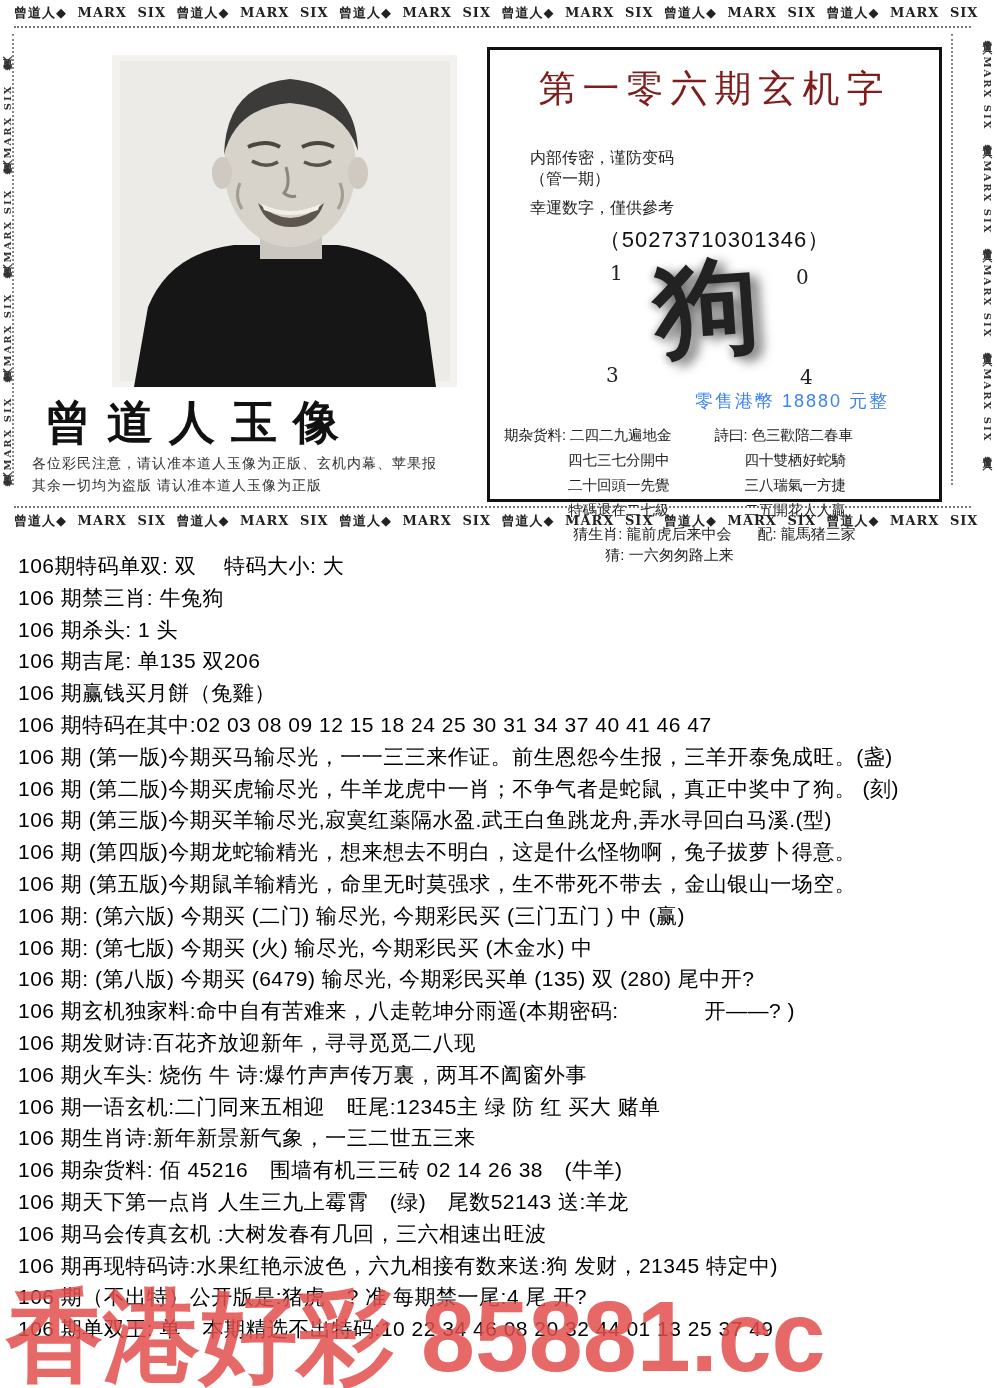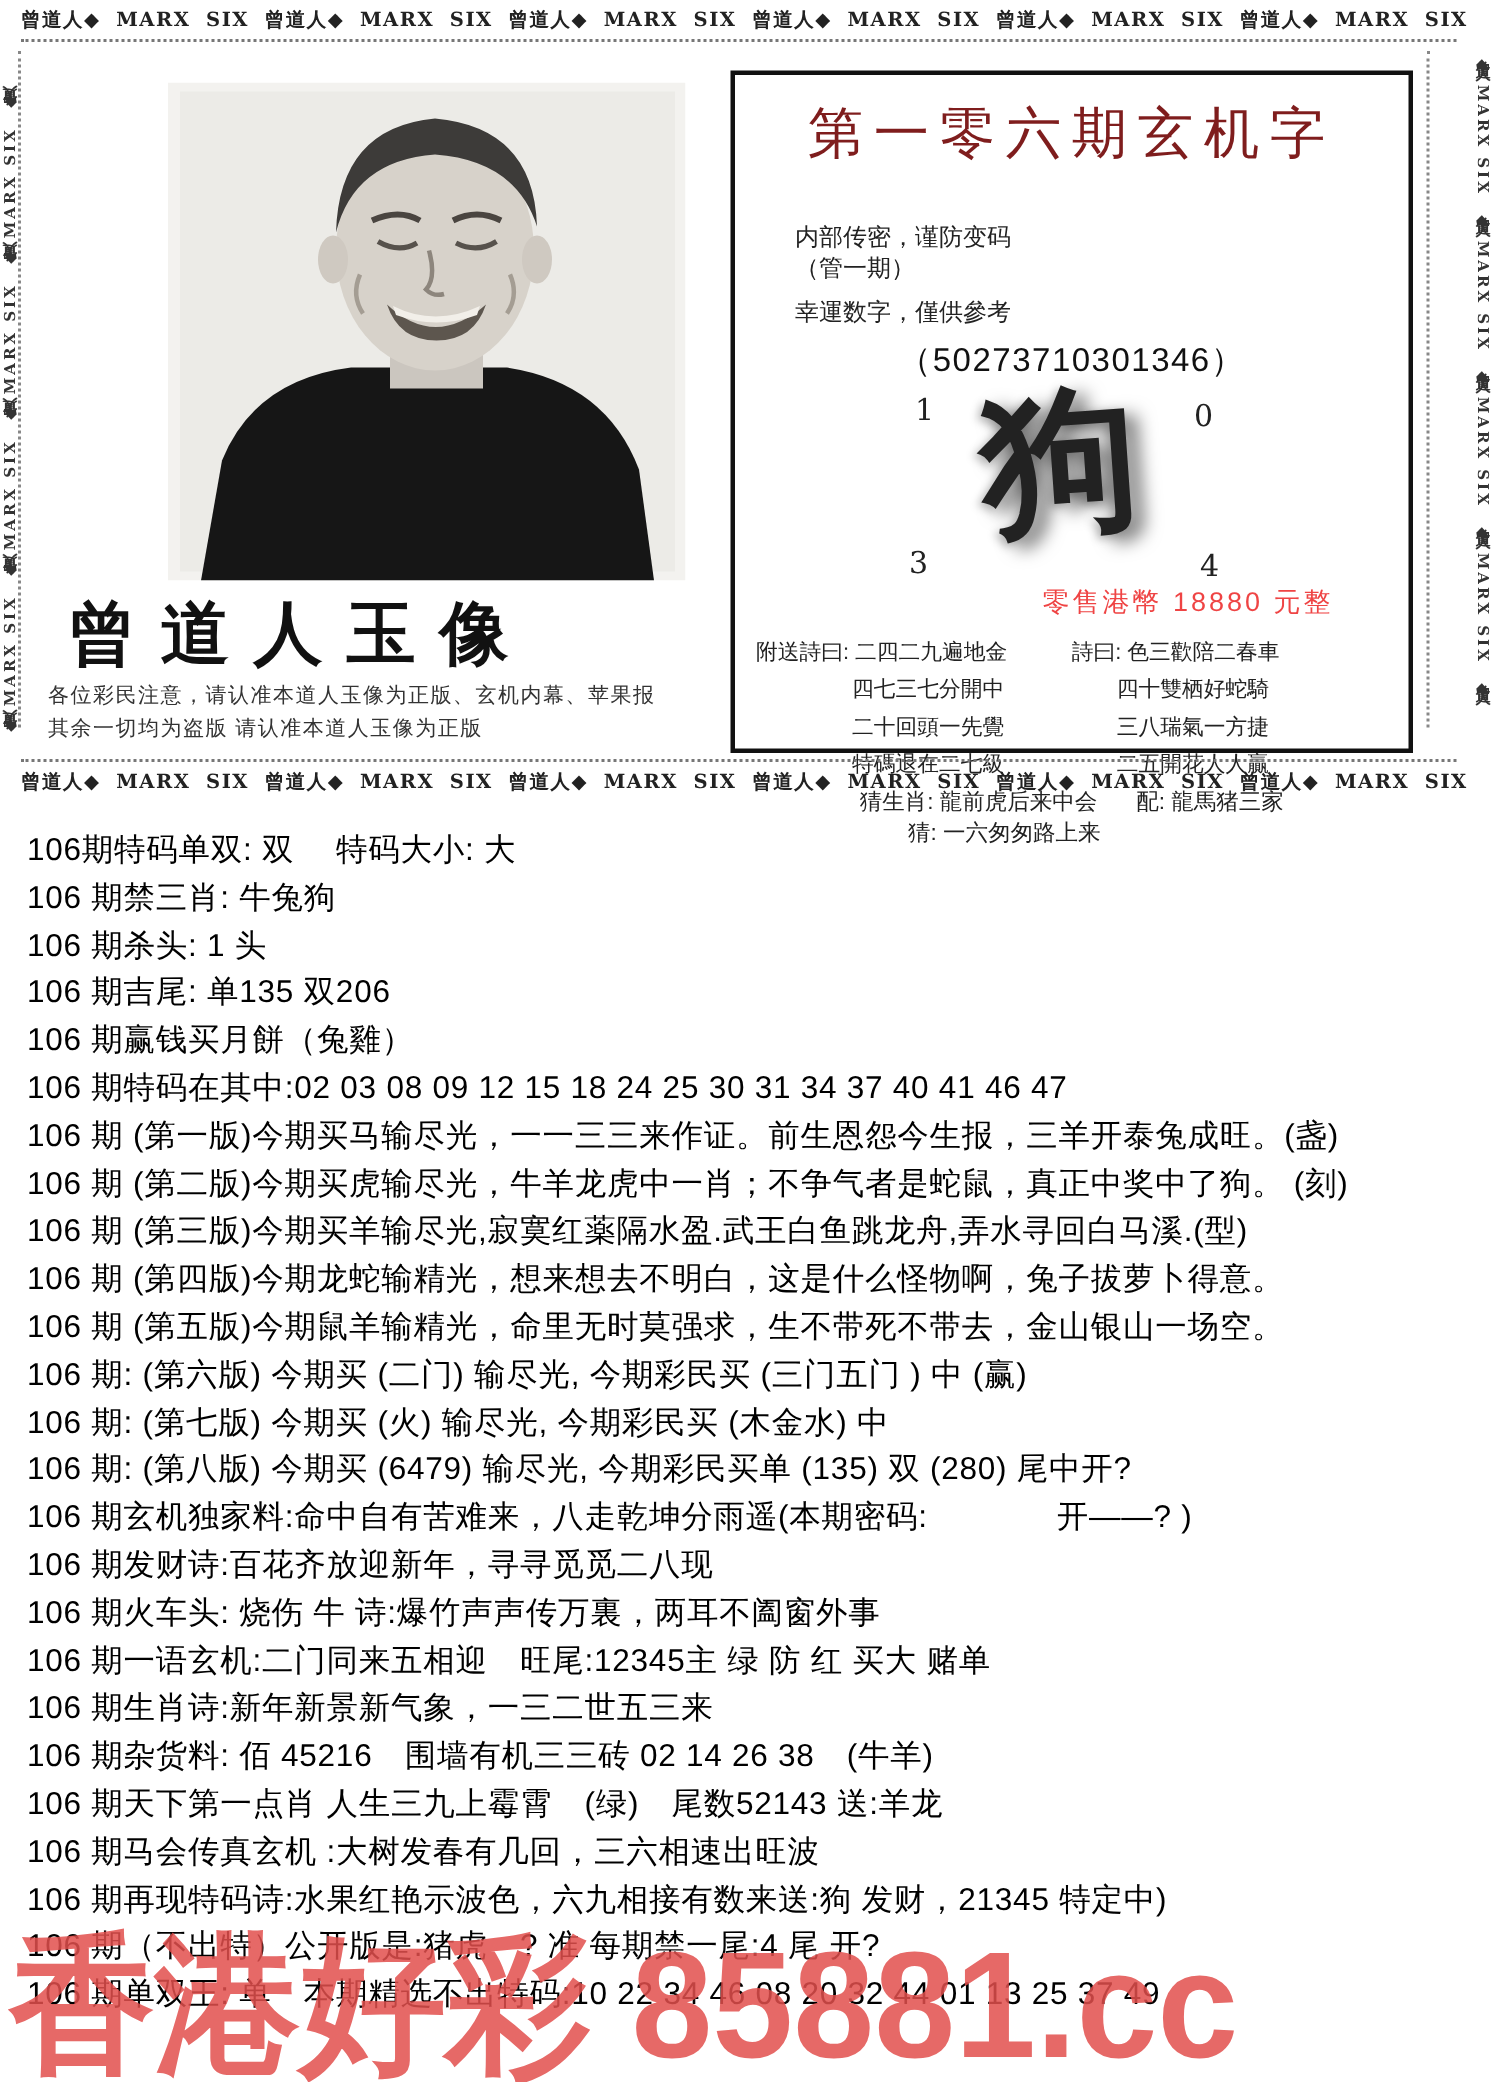--- a/index.html
+++ b/index.html
@@ -40,21 +40,21 @@
              font-size:16px;color:#222;padding:0 8px 0 26px;flex-direction:column;}
   .mbox-row2{margin-top:8px;font-size:16px;color:#222;padding-left:26px;}
   .mbox-code{margin-top:6px;text-align:center;font-size:22px;color:#111;letter-spacing:1px;}
   .zodiac{position:relative;height:128px;margin-top:6px;}
   .zchar{position:absolute;left:150px;top:-22px;font-family:"DejaVu Serif",serif;
          font-weight:bold;font-size:105px;color:#222;transform:rotate(-4deg);
          text-shadow:8px 5px 12px rgba(0,0,0,.55), -3px 2px 6px rgba(0,0,0,.25);}
   .znum{position:absolute;font-family:"DejaVu Serif",serif;font-size:20px;color:#222;}
   .znum.tl{left:106px;top:0;}  .znum.tr{left:292px;top:4px;}
   .znum.bl{left:102px;bottom:2px;} .znum.br{left:296px;bottom:0;}
-  .mbox-price{text-align:right;padding-right:36px;font-size:18px;color:#ef4444;letter-spacing:2px;}
+  .mbox-price{text-align:right;padding-right:36px;font-size:18px;color:#3b82f6;letter-spacing:2px;}
   .poems{display:flex;margin-top:10px;font-size:14.5px;color:#222;line-height:25px;}
   .poem-col{flex:1;}
   .poem-label{display:inline-block;}
   .poem-lines{padding-left:64px;font-family:Liberation Serif, serif;}
   .poem-col.right .poem-lines{padding-left:30px;}
   .guess1{display:flex;justify-content:center;gap:26px;font-size:15px;color:#222;margin-top:2px;}
   .guess2{text-align:center;font-size:15px;color:#222;margin-top:2px;padding-right:90px;}
 
   
   .body-lines{position:absolute;top:552px;left:18px;right:4px;}
@@ -120,21 +120,21 @@
         <span class="znum tr">0</span>
         <span class="zchar">狗</span>
         <span class="znum bl">3</span>
         <span class="znum br">4</span>
       </div>
 
       <div class="mbox-price">零售港幣 18880 元整</div>
 
       <div class="poems">
         <div class="poem-col left">
-          <span class="poem-label">附送詩曰:</span>
+          <span class="poem-label">期杂货料:</span>
           <span>二四二九遍地金</span>
           <div class="poem-lines">
             <div>四七三七分開中</div>
             <div>二十回頭一先覺</div>
             <div>特碼退在二七級</div>
           </div>
         </div>
         <div class="poem-col right">
           <span class="poem-label">詩曰:</span>
           <span>色三歡陪二春車</span>

